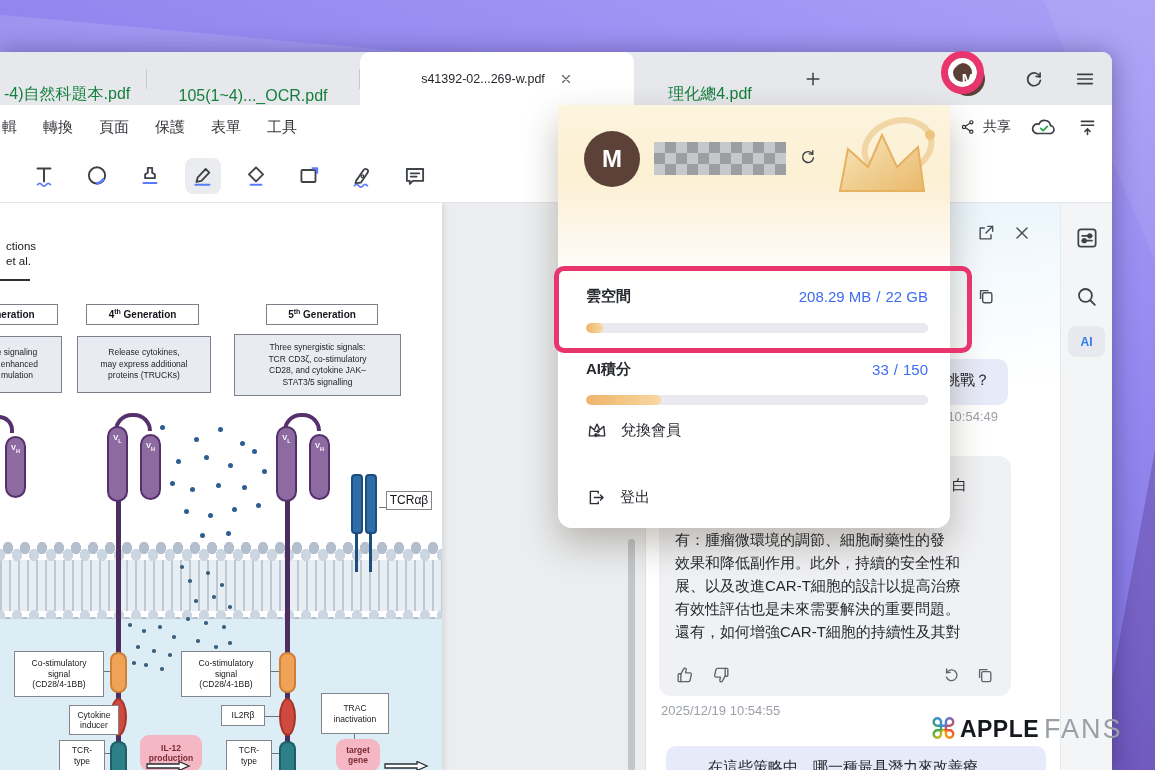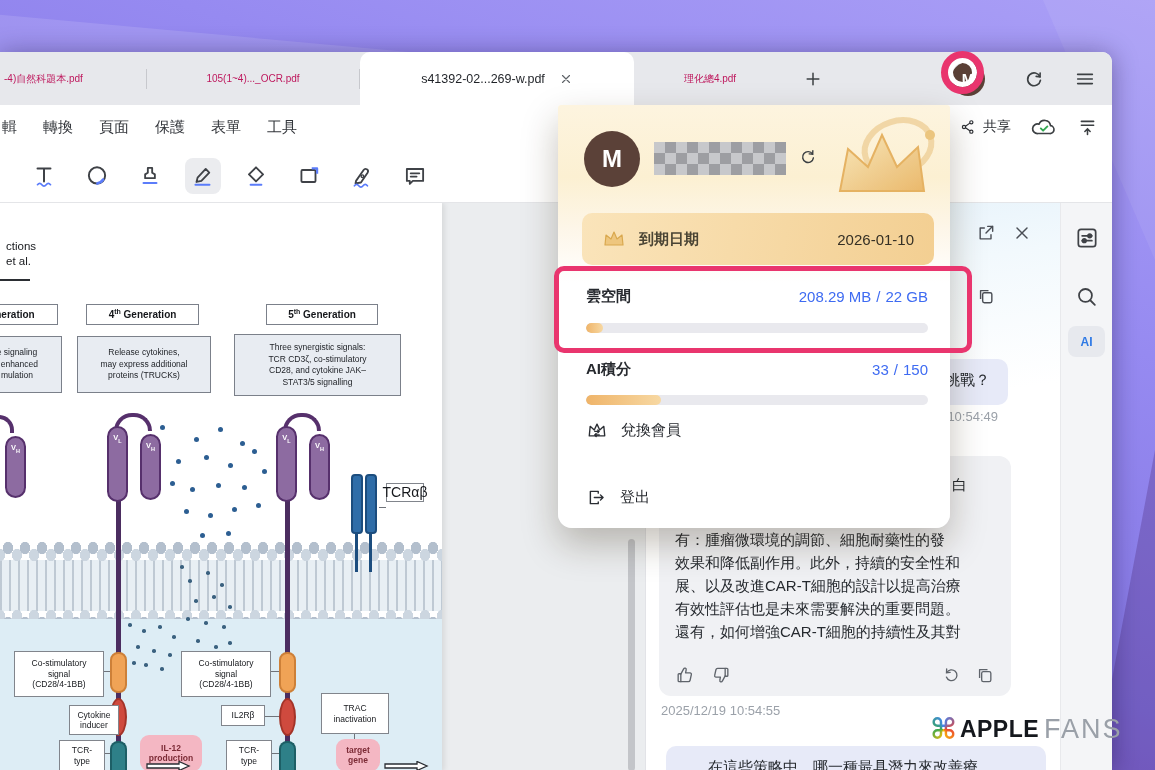--- a/index.html
+++ b/index.html
@@ -11,21 +11,21 @@
   .wallpaper{position:absolute;inset:0;background:linear-gradient(200deg,#aa9ff6 0%,#968af1 30%,#8577e4 60%,#7e5ccb 82%,#8a4bb0 100%)}
   .wp-facet1{position:absolute;left:0;top:0;width:420px;height:53px;background:rgba(255,255,255,.12);clip-path:polygon(0 100%,0 28%,100% 100%)}
   .wp-facet2{position:absolute;right:0;top:0;width:140px;height:260px;background:rgba(255,255,255,.07);clip-path:polygon(100% 0,20% 0,100% 100%)}
   .wp-facet3{position:absolute;right:0;bottom:0;width:60px;height:320px;background:rgba(60,20,90,.25);clip-path:polygon(100% 100%,0 100%,100% 0)}
 
   
   .window{position:absolute;left:0;top:52px;width:1112px;height:718px;background:#fff;border-radius:0 10px 0 0;overflow:hidden;box-shadow:0 2px 26px rgba(20,10,50,.4)}
 
   
   .tabbar{height:53px;background:#e7e8ec;display:flex;align-items:stretch}
-  .tab{display:flex;align-items:center;font-size:10px;color:#be185d;white-space:nowrap;overflow:hidden}
+  .tab{display:flex;align-items:flex-end;font-size:16px;color:#15803d;white-space:nowrap;overflow:hidden}
   .tab1{width:146px;padding-left:4px}
   .tab2{width:212px;justify-content:center}
   .tabsep{width:1px;height:20px;background:#c7c8cd;align-self:center}
   .tab-active{width:274px;background:#fff;border-radius:10px 10px 0 0;display:flex;align-items:center;justify-content:center;gap:14px;font-size:12.5px;color:#1f2227}
   .tab4{width:152px;justify-content:center}
   .plusbtn{width:34px;margin-left:10px;display:grid;place-items:center;color:#3c4043}
   .tb-spacer{flex:1}
   .tb-avatar{width:34px;height:34px;border-radius:50%;background:#5a4036;color:#fff;font-size:15px;font-weight:bold;display:grid;place-items:center;align-self:center;margin-right:38px}
   .tb-icon{display:grid;place-items:center;align-self:center;color:#3c4043}
   .refresh-wrap{margin-right:29px}
@@ -324,21 +324,21 @@
           </div>
         <div class="rod" style="left:309px;top:231px;height:66px">
             <span><span>V</span><sub>H</sub></span>
           </div>
 
         <div class="tcr-rod" style="left:351px;top:271px"></div>
         <div class="tcr-rod" style="left:365px;top:271px"></div>
         <div class="tcr-stem" style="left:355px;top:331px"></div>
         <div class="tcr-stem" style="left:369px;top:331px"></div>
         <div class="conn" style="left:379px;top:304px;width:7px;height:1px"></div>
-        <div class="lbox" style="left:386px;top:280px;width:38px;height:19px;font-size:14px">
+        <div class="lbox" style="left:386px;top:288px;width:46px;height:19px;font-size:12px">
             <div>TCRαβ</div>
           </div>
 
         <div class="dots" style="left:160px;top:222px;box-shadow:34px 12px #2c5e92,58px 2px #2c5e92,80px 16px #2c5e92,16px 34px #2c5e92,44px 30px #2c5e92,68px 38px #2c5e92,92px 24px #2c5e92,10px 56px #2c5e92,30px 62px #2c5e92,56px 58px #2c5e92,82px 60px #2c5e92,102px 44px #2c5e92,24px 84px #2c5e92,48px 88px #2c5e92,72px 82px #2c5e92,96px 78px #2c5e92,40px 108px #2c5e92,66px 106px #2c5e92"></div>
         <div class="dots2" style="left:180px;top:362px;box-shadow:8px 14px #3a617f,26px 6px #3a617f,40px 18px #3a617f,14px 34px #3a617f,32px 30px #3a617f,48px 40px #3a617f,6px 52px #3a617f,24px 56px #3a617f,42px 60px #3a617f,16px 74px #3a617f,34px 80px #3a617f,48px 76px #3a617f"></div>
         <div class="dots2" style="left:128px;top:420px;box-shadow:14px 6px #3a617f,30px 2px #3a617f,44px 12px #3a617f,8px 22px #3a617f,24px 26px #3a617f,40px 30px #3a617f,16px 40px #3a617f,32px 44px #3a617f,4px 38px #3a617f"></div>
 
         <div class="seg orange" style="left:110px;top:449px"></div>
         <div class="seg red" style="left:110px;top:495px"></div>
         <div class="seg teal" style="left:110px;top:538px"></div>
@@ -504,27 +504,20 @@
       <span>M</span>
     </div>
   <div class="censored"></div>
   <div class="acct-sync">
     <svg width="20" height="20" viewBox="0 0 24 24" stroke="#3c4043" stroke-width="1.7" fill="none" stroke-linecap="round">
         <path d="M17.5 8.5 A6.5 6.5 0 1 0 18.5 13"></path>
         <path d="M17.8 4.5 L17.6 8.7 L13.4 8.3"></path>
       </svg>
   </div>
 
-  <div class="banner">
-    <svg width="24" height="20" viewBox="0 0 24 20">
-        <path d="M3 16 L4 6 l5 4 3-7 3 7 5-4 1 10 z" fill="#eec67e" stroke="#d9a84e" stroke-width="1.2" stroke-linejoin="round"></path>
-      </svg>
-    <span class="banner-label">到期日期</span>
-    <span class="banner-date">2026-01-10</span>
-  </div>
 
   <div class="meter-label" style="top:182px">雲空間</div>
   <div class="meter-value" style="top:183px">
     <span>208.29 MB</span><span class="sep">/</span><span>22 GB</span>
   </div>
   <div class="track" style="top:218px">
     <div class="fill" style="width: 5%;"></div>
   </div>
 
   <div class="meter-label" style="top:255px">AI積分</div>

